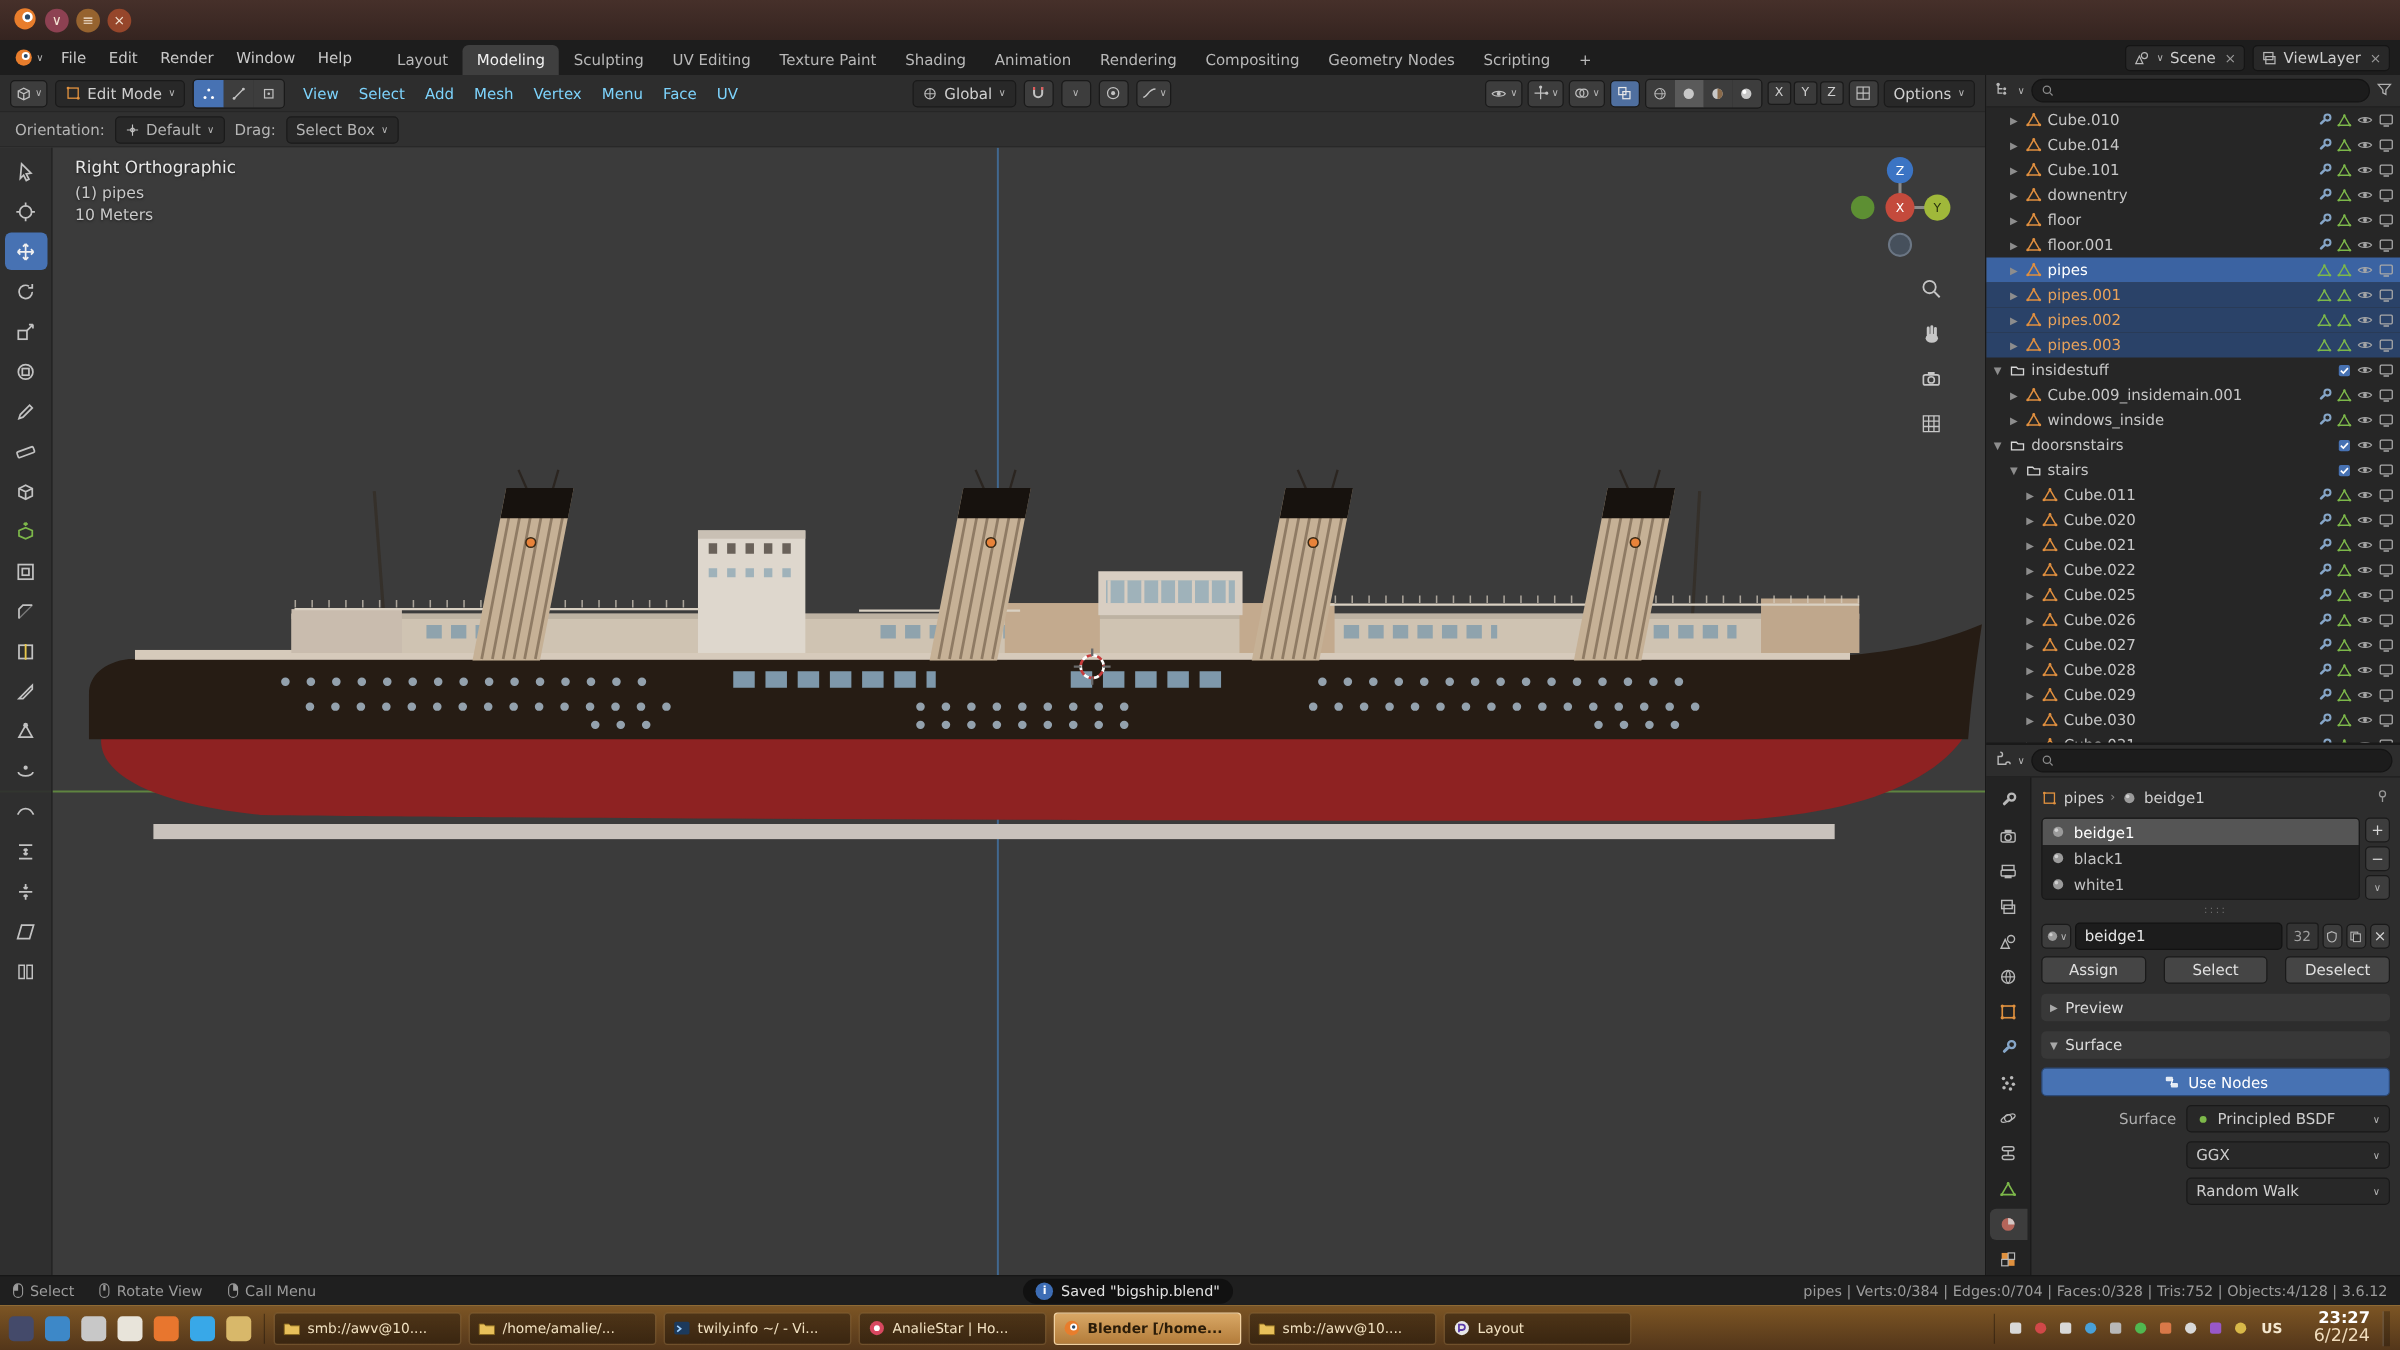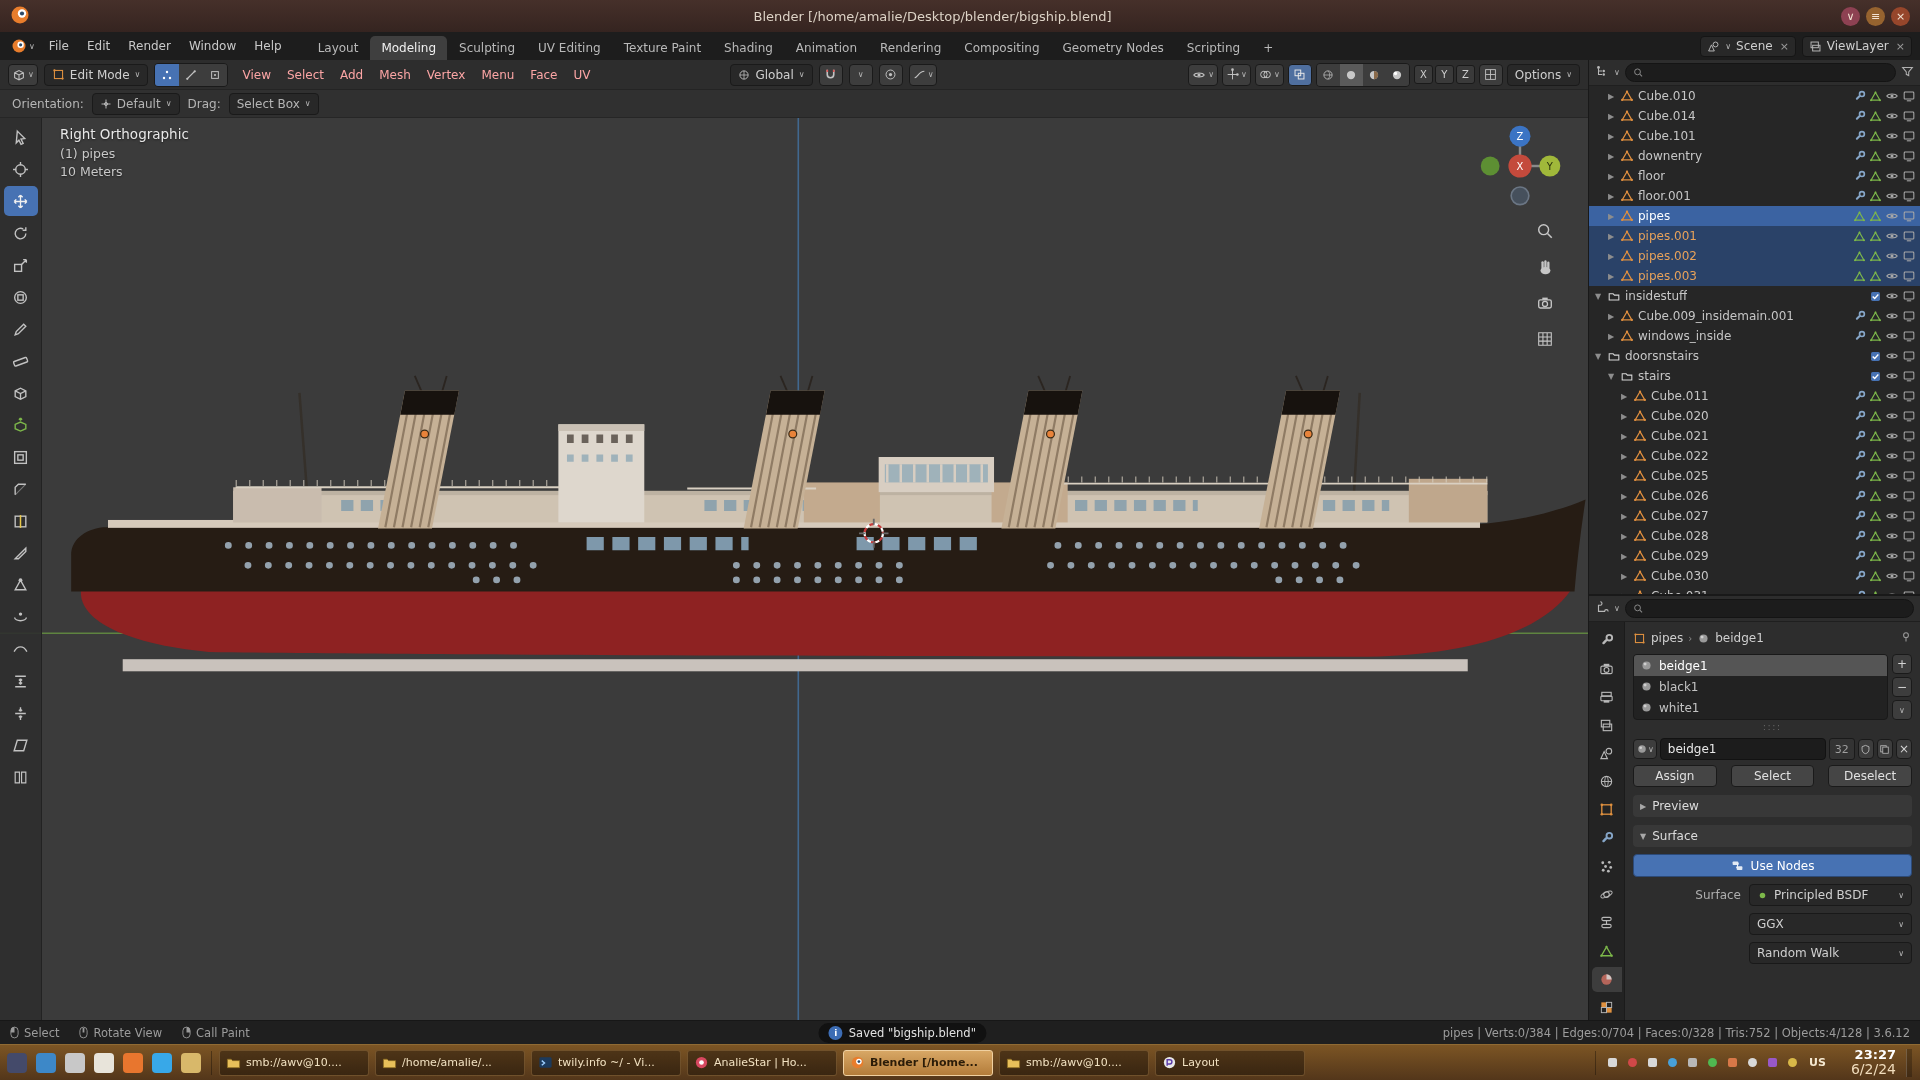--- a/index.html
+++ b/index.html
@@ -27,21 +27,21 @@
   
   .main{flex:1;display:flex;min-height:0}
   .left-area{flex:1;display:flex;flex-direction:column;min-width:0}
 
   
   .toolsettings{height:30px;background:#2d2d2d;border-bottom:1px solid #242424;display:flex;align-items:center;gap:6px;padding:0 8px;flex:0 0 auto}
   .dd{display:inline-flex;align-items:center;gap:5px;background:#282828;border:1px solid #1a1a1a;border-radius:4px;height:22px;padding:0 7px}
   .mode-trio{display:flex;border-radius:4px;overflow:hidden;border:1px solid #1a1a1a}
   .mode-btn{width:24px;height:22px;background:#3d3d3d;display:flex;align-items:center;justify-content:center}
   .mode-btn.active{background:#4772b3}
-  .ts-menu{padding:4px 8px;border-radius:4px;color:#fca5a5}
+  .ts-menu{padding:4px 8px;border-radius:4px;color:#7dd3fc}
   .ts-spacer{flex:0 0 120px}
   .tbtn{min-width:24px;height:22px;background:#3d3d3d;border:1px solid #1a1a1a;border-radius:4px;display:inline-flex;align-items:center;justify-content:center;gap:2px;padding:0 3px}
   .tbtn.blue{background:#4f6f9f}
   .axis-toggle{width:19px;height:19px;background:#3a3a3a;border:1px solid #1a1a1a;border-radius:3px;font-size:10px;color:#cfcfcf;display:flex;align-items:center;justify-content:center}
   .ts-right{margin-left:auto;display:flex;align-items:center;gap:4px}
   .shade-group{display:flex;border:1px solid #1a1a1a;border-radius:4px;overflow:hidden}
   .shade-btn{width:23px;height:22px;background:#3d3d3d;display:flex;align-items:center;justify-content:center}
   .shade-btn.active{background:#5a5a5a}
 
   
@@ -135,21 +135,20 @@
 <div class="app">
 
   <div class="titlebar">
     <span>
       <svg width="20" height="20" viewBox="0 0 20 20">
           <circle cx="10" cy="10" r="8.5" fill="#e87d2c"></circle>
           <circle cx="12" cy="8.5" r="4.2" fill="#fff"></circle>
           <circle cx="12" cy="8.5" r="2.1" fill="#2a4a6a"></circle>
         </svg>
     </span>
-    <span class="tb-title">Blender [/home/amalie/Desktop/blender/bigship.blend]</span>
     <span class="winbtn wb-menu">∨</span>
     <span class="winbtn wb-min">≡</span>
     <span class="winbtn wb-close">×</span>
   </div>
 
   <div class="menubar">
     <span class="tbtn" style="background:transparent;border:none">
       <svg width="16" height="16" viewBox="0 0 16 16">
           <circle cx="8" cy="8" r="6.5" fill="#e87d2c"></circle>
           <circle cx="9.6" cy="6.8" r="3.2" fill="#fff"></circle>
@@ -1740,21 +1739,21 @@
           <rect x="1" y="1" width="8" height="12" rx="4" fill="none" stroke="#9a9a9a"></rect>
           <rect x="4" y="2" width="2" height="5" fill="#9a9a9a"></rect>
         </svg>
       <span>Rotate View</span>
     </span>
     <span class="hint">
       <svg width="9" height="13" viewBox="0 0 10 14">
           <rect x="1" y="1" width="8" height="12" rx="4" fill="none" stroke="#9a9a9a"></rect>
           <path d="M5,1 A4,4 0 0 1 9,5 V7 H5 Z" fill="#9a9a9a"></path>
         </svg>
-      <span>Call Paint</span>
+      <span>Call Menu</span>
     </span>
     <span class="toast">
       <span class="info">i</span>
       <span>Saved "bigship.blend"</span>
     </span>
     <span class="stats">pipes  |  Verts:0/384 | Edges:0/704 | Faces:0/328 | Tris:752  |  Objects:4/128  |  3.6.12</span>
   </div>
 
   <div class="taskbar">
     <span id="tb-launchers" style="display:flex;gap:3px">

